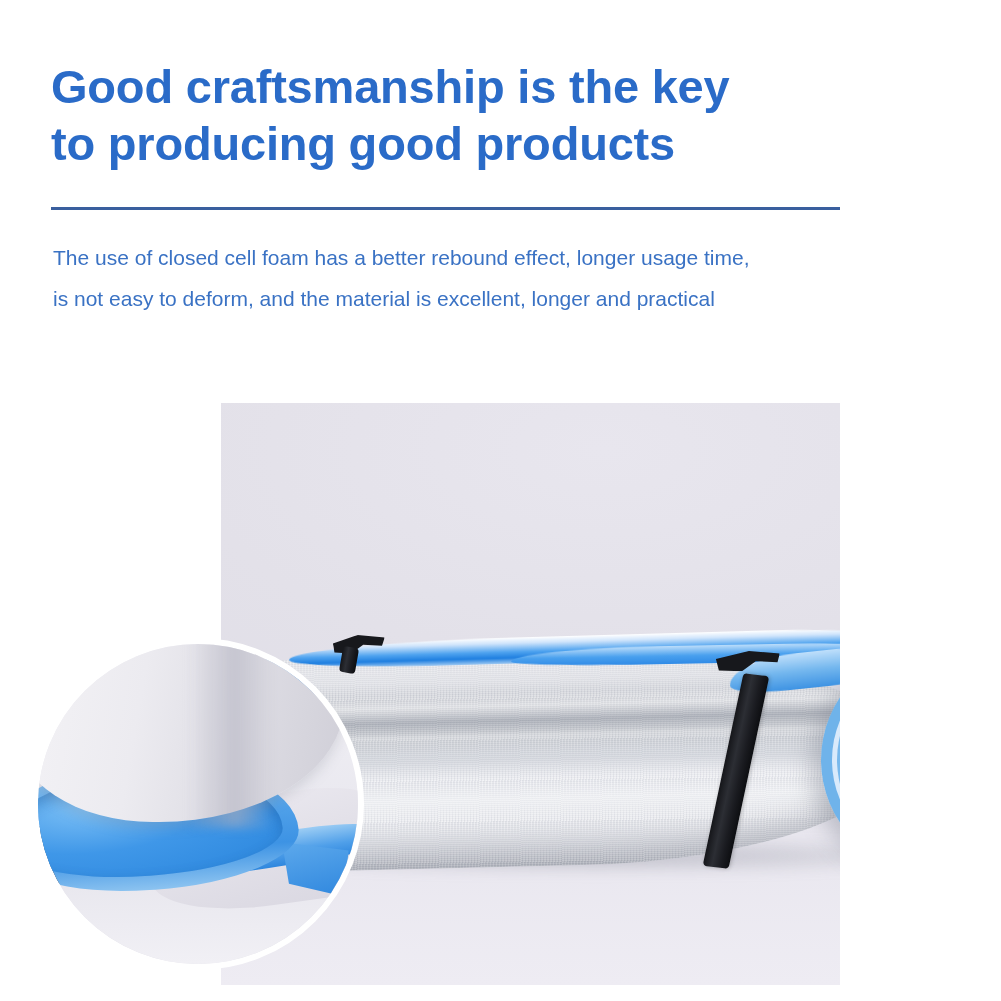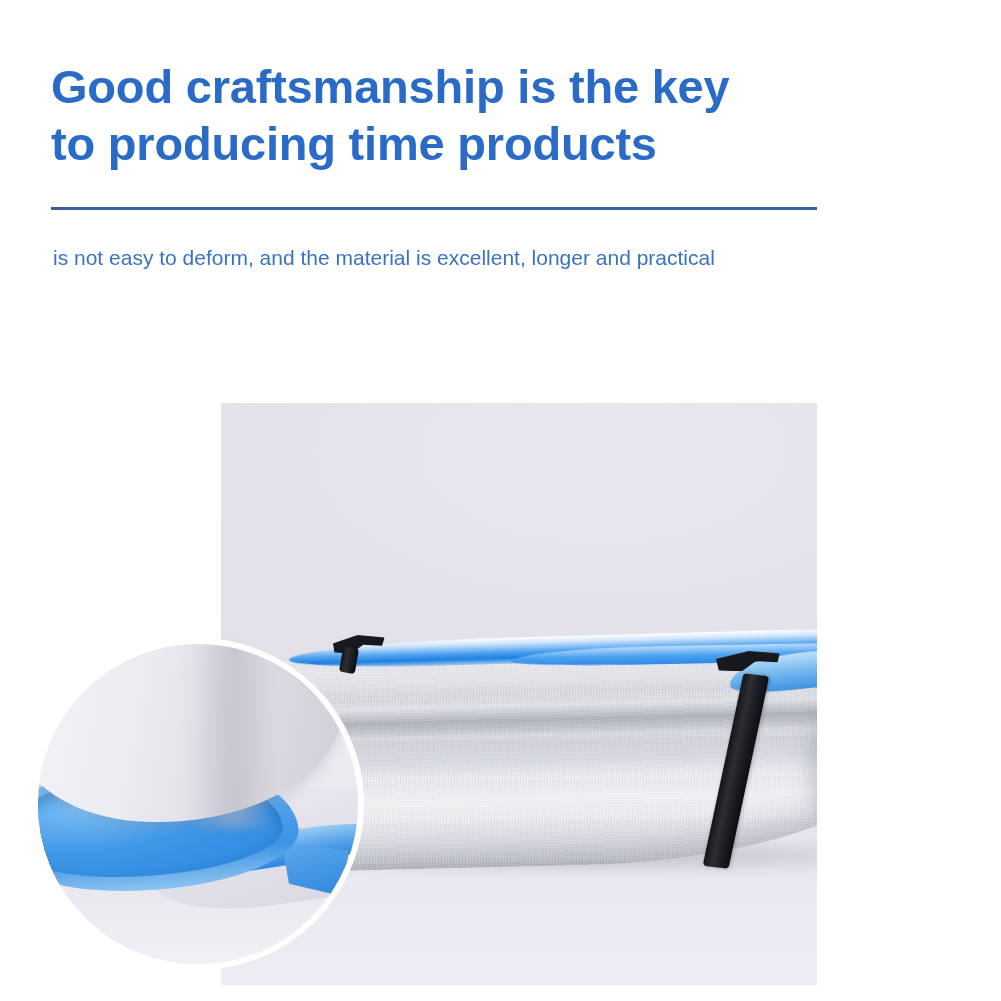--- a/index.html
+++ b/index.html
@@ -9,20 +9,21 @@
   }
   body {
     font-family: "Liberation Sans", sans-serif;
   }
   #page {
     position: relative;
     width: 817px;
     height: 1001px;
     background: #ffffff;
     overflow: hidden;
+    padding-left: 23px;
   }
 
   
   .headline {
     position: absolute;
     left: 51px;
     top: 58px;
     width: 880px;
     color: #2a6bc8;
     font-size: 47px;
@@ -381,26 +382,27 @@
     background: linear-gradient(180deg, #e7e6ed 0%, #edecf2 60%, #f1f0f5 100%);
   }
 </style>
 </head>
 <body>
 
 <div id="page">
 
   <div class="headline">
     <span class="headline-line">Good craftsmanship is the key</span>
-    <span class="headline-line">to producing time products</span>
+    <span class="headline-line">to producing good products</span>
   </div>
 
   <div class="divider"></div>
 
   <div class="subcopy">
+    <span class="subcopy-line">The use of closed cell foam has a better rebound effect, longer usage time,</span>
     <span class="subcopy-line">is not easy to deform, and the material is excellent, longer and practical</span>
   </div>
 
   <div class="photo">
     <div class="photo-floor"></div>
 
     <div class="mat-shadow"></div>
 
     <div class="mat-wrap">
 

